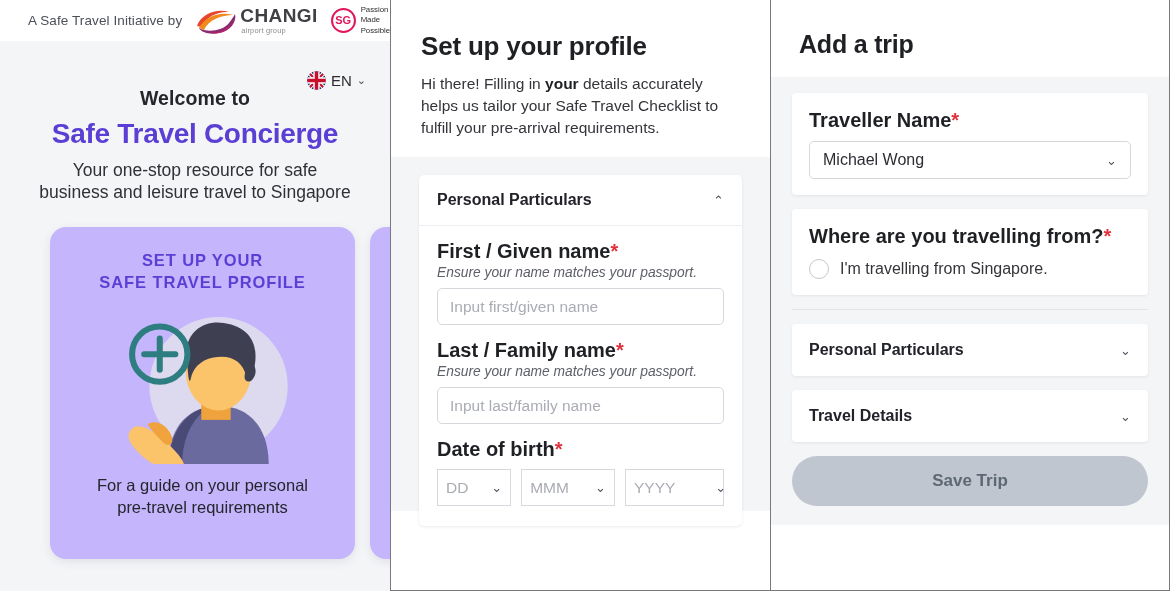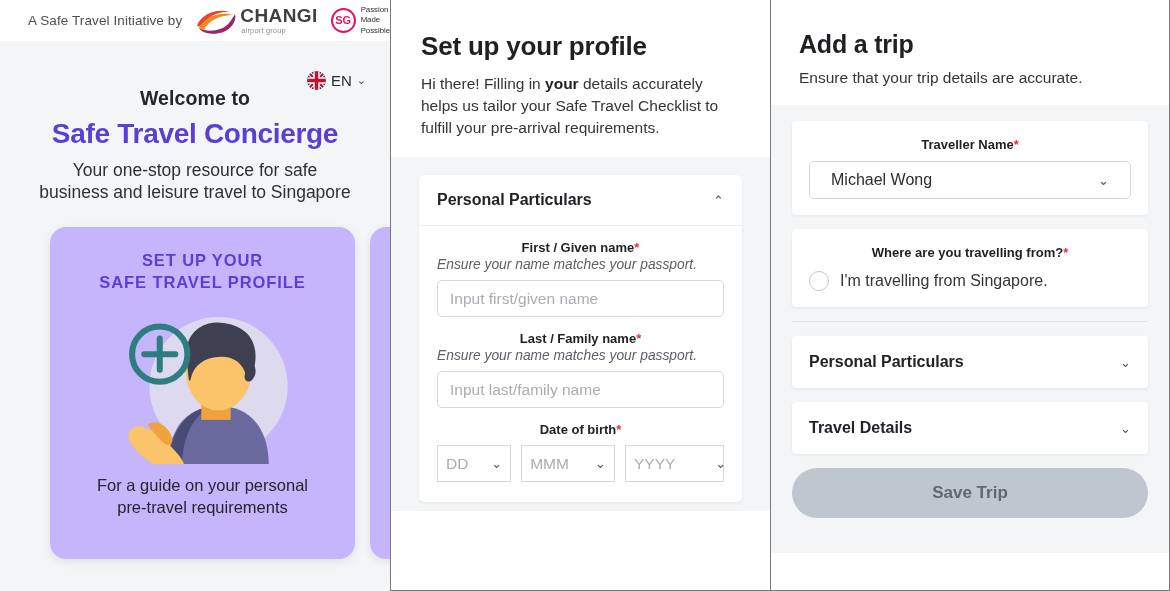--- a/index.html
+++ b/index.html
@@ -100,21 +100,21 @@
   .accordion{background:#ffffff;border-radius:5px;box-shadow:0 1px 3px rgba(40,40,60,.09);}
   .acc-head{
     display:flex;align-items:center;justify-content:space-between;
     padding:16px 18px;border-bottom:1px solid #edeef1;cursor:pointer;
   }
   .acc-title{font-size:16px;font-weight:bold;color:#22232a;}
   .chev{color:#4e5560;font-size:13px;line-height:1;}
   .acc-body{padding:14px 18px 20px;}
   .fld{margin-bottom:14px;}
   .fld:last-child{margin-bottom:0;}
-  .lbl{font-size:13px;font-weight:bold;color:#1f2024;text-align:center;}
+  .lbl{font-size:20px;font-weight:bold;color:#1f2024;}
   .req{color:#e0303c;font-weight:bold;}
   .hint{font-size:13.8px;font-style:italic;color:#5d6068;margin-top:2px;}
   .inp{
     margin-top:8px;height:37px;border:1px solid #d6d8dd;border-radius:5px;
     display:flex;align-items:center;padding:0 12px;box-sizing:border-box;
     font-size:15.5px;color:#a9acb3;background:#fff;cursor:text;
   }
   .dob-row{display:flex;gap:10px;margin-top:8px;}
   .sel{
     height:37px;border:1px solid #d6d8dd;border-radius:0;background:#fff;
@@ -136,21 +136,21 @@
   .p3-desc{font-size:15.5px;color:#34353a;margin-top:10px;}
   .p3-body{
     margin-top:18px;background:#f4f5f7;height:448px;padding:16px 21px 0;box-sizing:border-box;
   }
   .cardblk{
     background:#ffffff;border-radius:4px;box-shadow:0 1px 3px rgba(40,40,60,.08);
     padding:16px 17px;margin-bottom:14px;
   }
   .trav-sel{
     margin-top:9px;height:38px;border:1px solid #d6d8dd;border-radius:5px;background:#fff;
-    display:flex;align-items:center;justify-content:space-between;padding:0 21px;
+    display:flex;align-items:center;justify-content:space-between;padding:0 13px;
     box-sizing:border-box;font-size:16px;color:#2c2d33;cursor:pointer;
   }
   .radio-row{display:flex;align-items:center;gap:11px;margin-top:11px;cursor:pointer;}
   .radio{
     width:20px;height:20px;border-radius:50%;border:1.6px solid #c3c6cc;background:#fff;
     flex:0 0 20px;box-sizing:border-box;
   }
   .radio-lbl{font-size:16px;color:#34353a;}
   .hr{height:1px;background:#e2e4e8;margin:2px 0 14px;}
   .collapse{
@@ -301,21 +301,20 @@
           </div>
 
         </div>
       </div>
     </div>
   </div>
 
   <div class="panel3">
     <div class="p3-head">
       <div class="p3-title">Add a trip</div>
-      <div class="p3-desc">Ensure that your trip details are accurate.</div>
     </div>
 
     <div class="p3-body">
 
       <div class="cardblk">
         <div class="lbl"><span>Traveller Name</span><span class="req">*</span></div>
         <div class="trav-sel">
           <span>Michael Wong</span>
           <span class="chev">⌄</span>
         </div>

